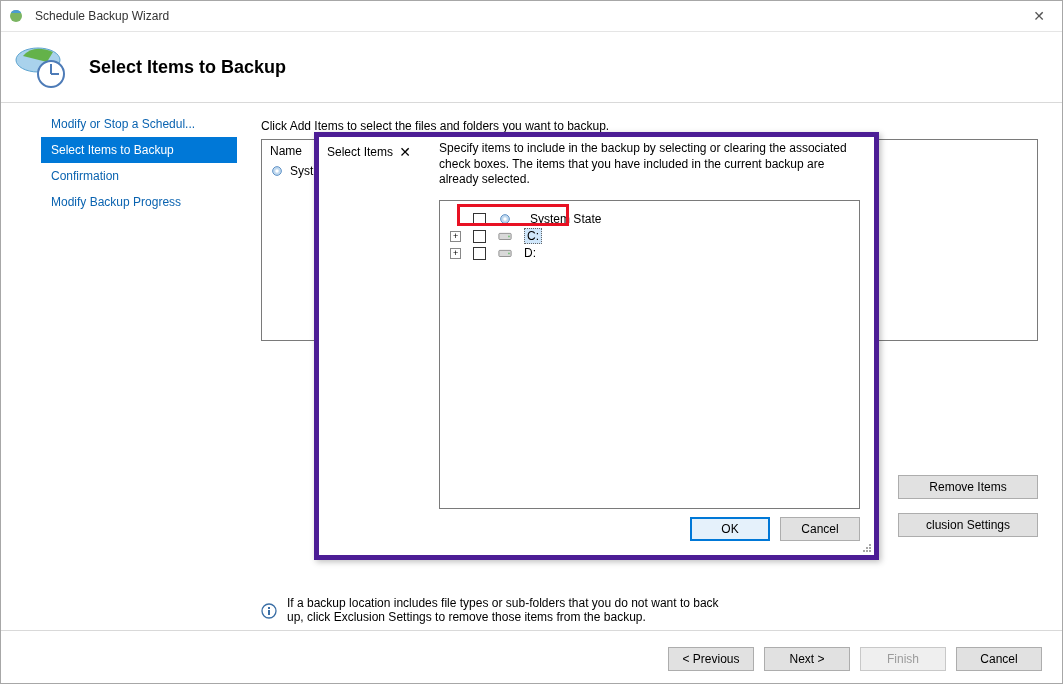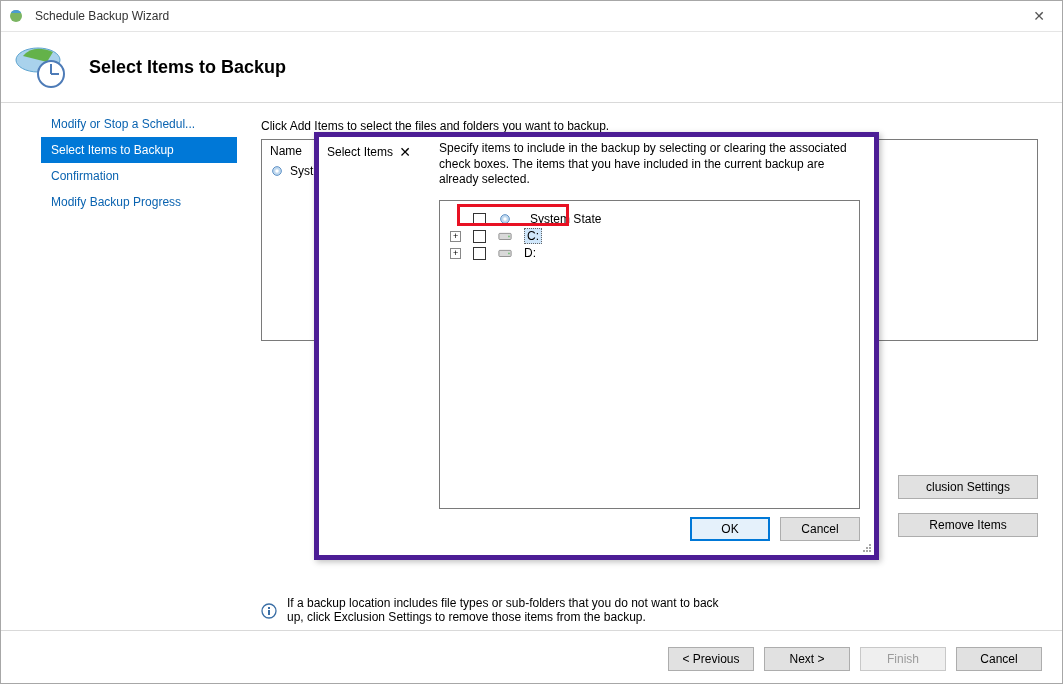--- a/index.html
+++ b/index.html
@@ -286,22 +286,22 @@
         <div class="row">
           <svg class="gear" viewBox="0 0 16 16">
             <circle cx="8" cy="8" r="5" fill="#c0d9ef" stroke="#4f86bf"></circle>
             <circle cx="8" cy="8" r="2" fill="#fff"></circle>
           </svg>
           <span>Syst</span>
         </div>
       </div>
 
       <div class="side-buttons">
+        <button class="btn">Remove Items</button>
         <button class="btn">clusion Settings</button>
-        <button class="btn">Remove Items</button>
       </div>
 
       <div class="info-row">
         <svg class="info-icon" viewBox="0 0 16 16">
           <circle cx="8" cy="8" r="7" fill="#fff" stroke="#3a6ea5" stroke-width="1.3"></circle>
           <rect x="7" y="7" width="2" height="5" fill="#3a6ea5"></rect>
           <rect x="7" y="4" width="2" height="2" fill="#3a6ea5"></rect>
         </svg>
         <span style="max-width:440px; display:inline-block;">If a backup location includes file types or sub-folders that you do not want to back up, click Exclusion Settings to remove those items from the backup.</span>
       </div>

